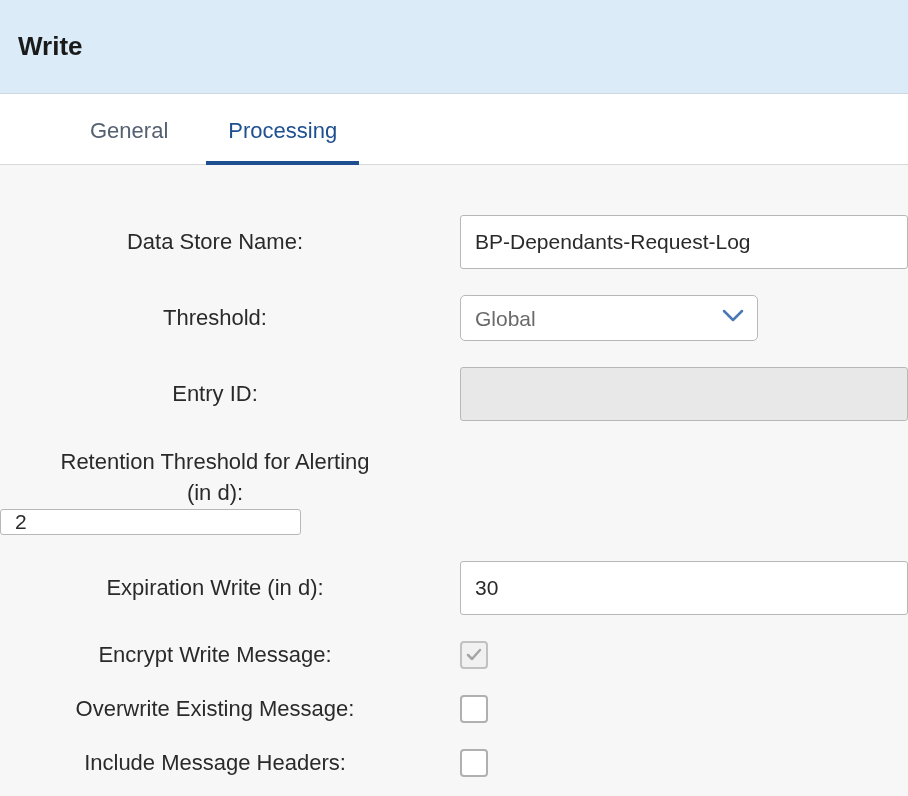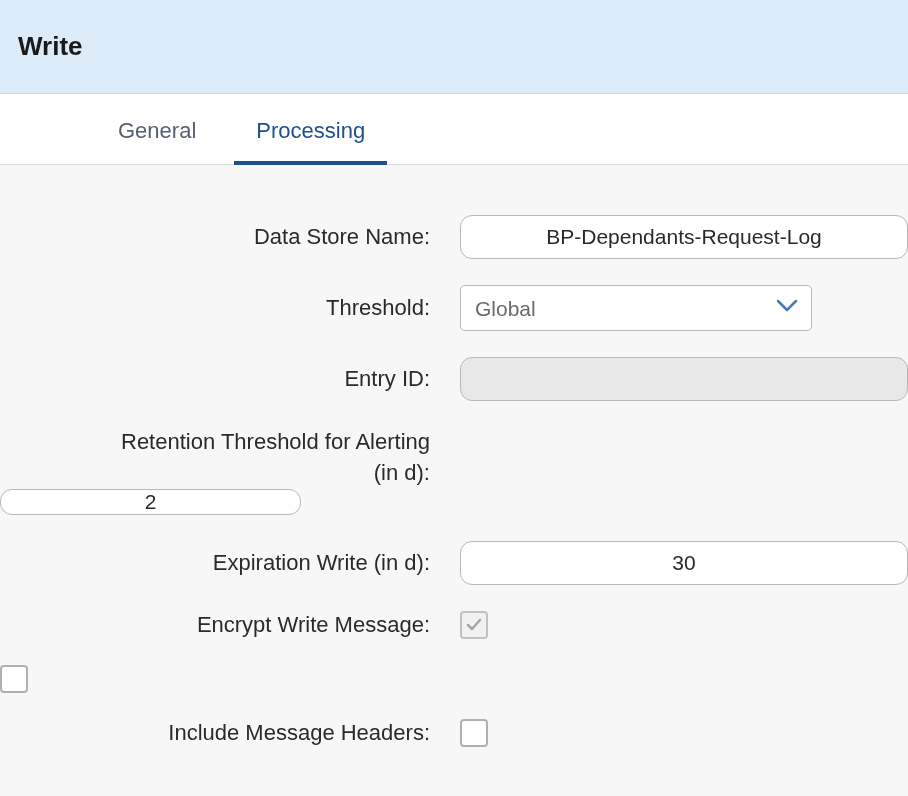--- a/index.html
+++ b/index.html
@@ -15,21 +15,21 @@
       border-bottom: 1px solid #d0d7de;
     }
     .header-title {
       font-size: 26px;
       font-weight: 700;
       color: #1a1a1a;
     }
     .tabs {
       display: flex;
       background: #ffffff;
-      padding-left: 88px;
+      padding-left: 60px;
       border-bottom: 1px solid #d8d8d8;
     }
     .tab {
       padding: 24px 30px 20px 30px;
       font-size: 22px;
       color: #556070;
       cursor: pointer;
       position: relative;
     }
     .tab.active {
@@ -49,47 +49,46 @@
       background: #f7f7f7;
       padding: 50px 0 40px 0;
     }
     .form-row {
       display: flex;
       align-items: center;
       margin-bottom: 26px;
     }
     .form-label {
       width: 460px;
-      text-align: right;
+      text-align: center;
       padding-right: 30px;
       font-size: 22px;
       color: #2a2a2a;
     }
     .form-label.multiline {
       line-height: 1.4;
     }
     .form-input {
       flex: 1;
-      height: 44px;
+      height: 54px;
       border: 1px solid #b8b8b8;
       background: #ffffff;
       font-size: 21px;
       padding: 0 14px;
       color: #2a2a2a;
-      border-radius: 12px;
+      border-radius: 3px;
       outline: none;
       margin-right: 0;
-      text-align: center;
     }
     .form-input.readonly {
       background: #e8e8e8;
     }
     .select-wrapper {
       position: relative;
-      width: 352px;
+      width: 298px;
     }
     .form-select {
       width: 100%;
       height: 46px;
       border: 1px solid #b8b8b8;
       background: #ffffff;
       font-size: 21px;
       padding: 0 40px 0 14px;
       color: #6a6a6a;
       border-radius: 5px;
@@ -183,20 +182,21 @@
   <div class="form-row">
     <div class="form-label">Encrypt Write Message:</div>
     <div class="checkbox checked disabled">
       <svg width="18" height="18" viewBox="0 0 18 18">
           <path d="M3 9 L7 13 L15 4" stroke="#8a8a8a" stroke-width="2.5" fill="none" stroke-linecap="round" stroke-linejoin="round"></path>
         </svg>
     </div>
   </div>
 
   <div class="form-row">
+    <div class="form-label">Overwrite Existing Message:</div>
     <div class="checkbox">
       
     </div>
   </div>
 
   <div class="form-row">
     <div class="form-label">Include Message Headers:</div>
     <div class="checkbox">
       
     </div>

